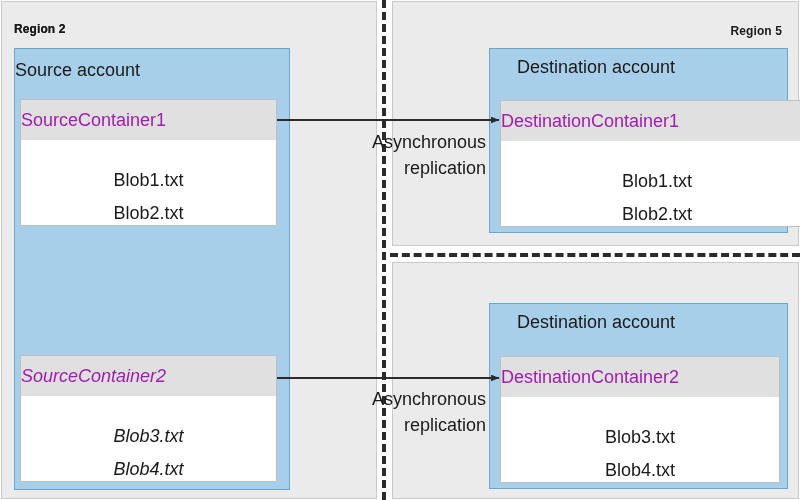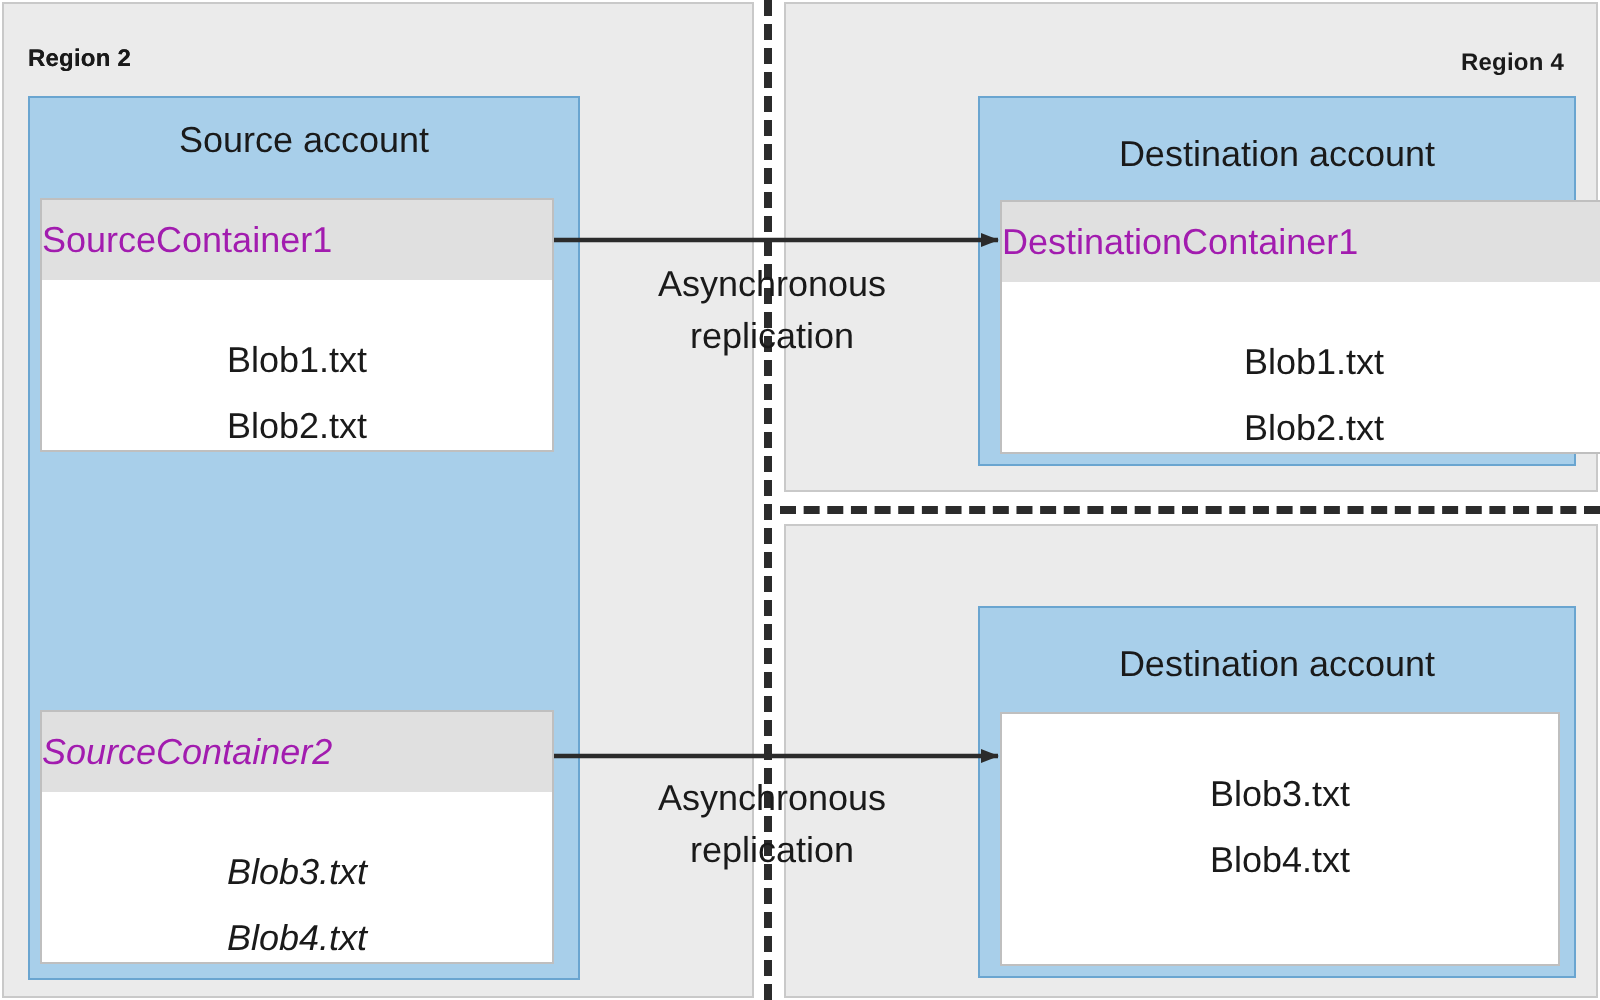--- a/index.html
+++ b/index.html
@@ -66,32 +66,31 @@
   .account {
     position: absolute;
     background: #a8cfea;
     border: 1px solid #6aa5d0;
     box-sizing: border-box;
   }
   .account-title {
     position: absolute;
     left: 0;
     right: 0;
-    text-align: center;
     font-size: 18px;
     color: #1a1a1a;
     white-space: nowrap;
   }
 
   #source-account      { left: 14px;  top: 48px;  width: 276px; height: 442px; }
   #source-account-title{ top: 11px; }
 
   #dest-account-1      { left: 489px; top: 48px;  width: 299px; height: 185px; }
   #dest-account-2      { left: 489px; top: 303px; width: 299px; height: 186px; }
-  .dest-account-title  { top: 18px; }
+  .dest-account-title  { top: 8px; padding-left: 27px; }
 
   
   .container-card {
     position: absolute;
     background: #ffffff;
     border: 1px solid #bfbfbf;
     box-sizing: border-box;
   }
   .container-header {
     background: #e0e0e0;
@@ -123,41 +122,41 @@
   .arrow-svg {
     position: absolute;
     left: 0;
     top: 0;
     width: 800px;
     height: 500px;
     pointer-events: none;
   }
   .arrow-caption {
     position: absolute;
-    text-align: center;
+    text-align: right;
     font-size: 18px;
     color: #1a1a1a;
     line-height: 26px;
     white-space: nowrap;
   }
   #caption-1 { left: 286px; top: 129px; width: 200px; }
   #caption-2 { left: 286px; top: 386px; width: 200px; }
 </style>
 </head>
 <body>
 
 <div id="canvas">
 
   <div class="region" id="region1"></div>
 
   <div class="region" id="region2"></div>
 
   <div class="region" id="region3"></div>
 
-  <div class="region-label" id="region1-label">Region 4</div>
+  <div class="region-label" id="region1-label">Region 5</div>
   <div class="region-label" id="region2-label">Region 2</div>
   <div class="region-label" id="region3-label">Region 2</div>
 
   <div class="account" id="source-account">
     <div class="account-title" id="source-account-title">Source account</div>
   </div>
 
   <div class="container-card" id="source-container-1">
     <div class="container-header">SourceContainer1</div>
     <div class="blob-list">
@@ -184,20 +183,21 @@
       <div class="blob-item">Blob1.txt</div>
       <div class="blob-item">Blob2.txt</div>
     </div>
   </div>
 
   <div class="account" id="dest-account-2">
     <div class="account-title dest-account-title">Destination account</div>
   </div>
 
   <div class="container-card" id="dest-container-2">
+    <div class="container-header">DestinationContainer2</div>
     <div class="blob-list">
       <div class="blob-item">Blob3.txt</div>
       <div class="blob-item">Blob4.txt</div>
     </div>
   </div>
 
   <div class="sep-vertical"></div>
   <div class="sep-horizontal"></div>
 
   <svg class="arrow-svg" viewBox="0 0 800 500">

